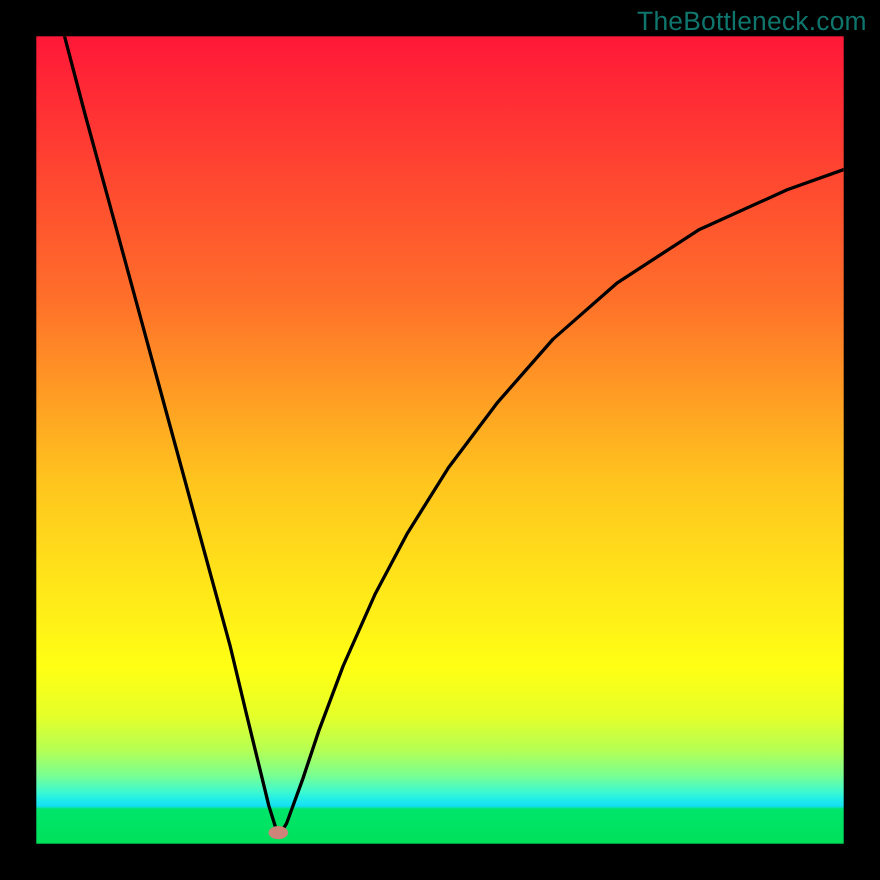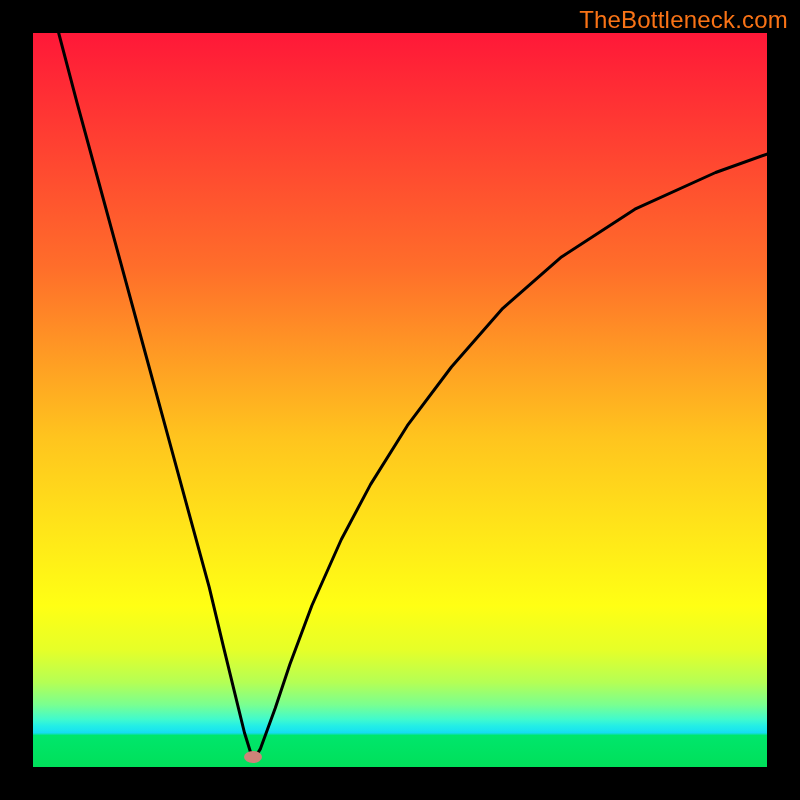--- a/index.html
+++ b/index.html
@@ -40,21 +40,21 @@
       #1be5ee 95.0%,
       #15dcf3 95.35%,
       #00e66b 95.7%,
       #00e05a 100%
     );
   }
   .watermark {
     position: absolute;
     top: 6px;
     right: 12px;
-    color: #f97316;
+    color: #0f766e;
     font-size: 24px;
     letter-spacing: 0.2px;
     font-weight: 400;
   }
   svg.curve {
     position: absolute;
     top: 0;
     left: 0;
     width: 734px;
     height: 734px;

